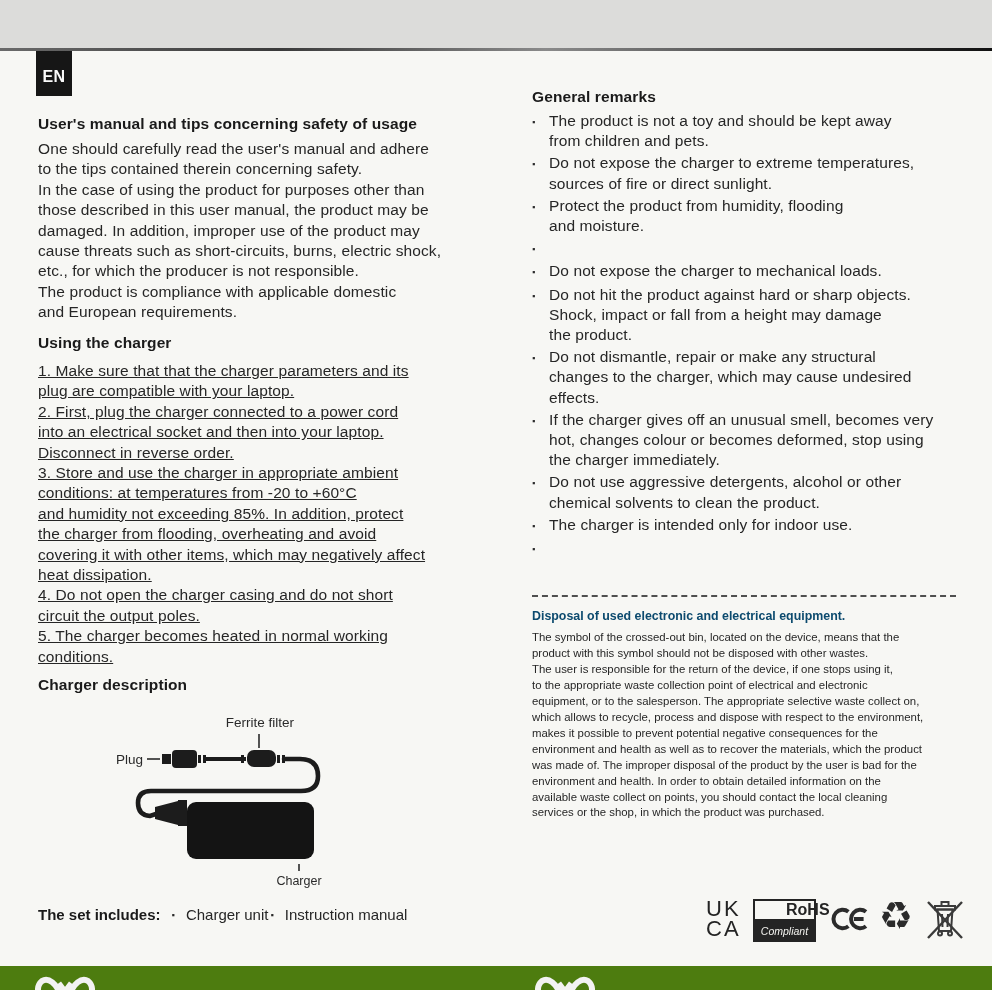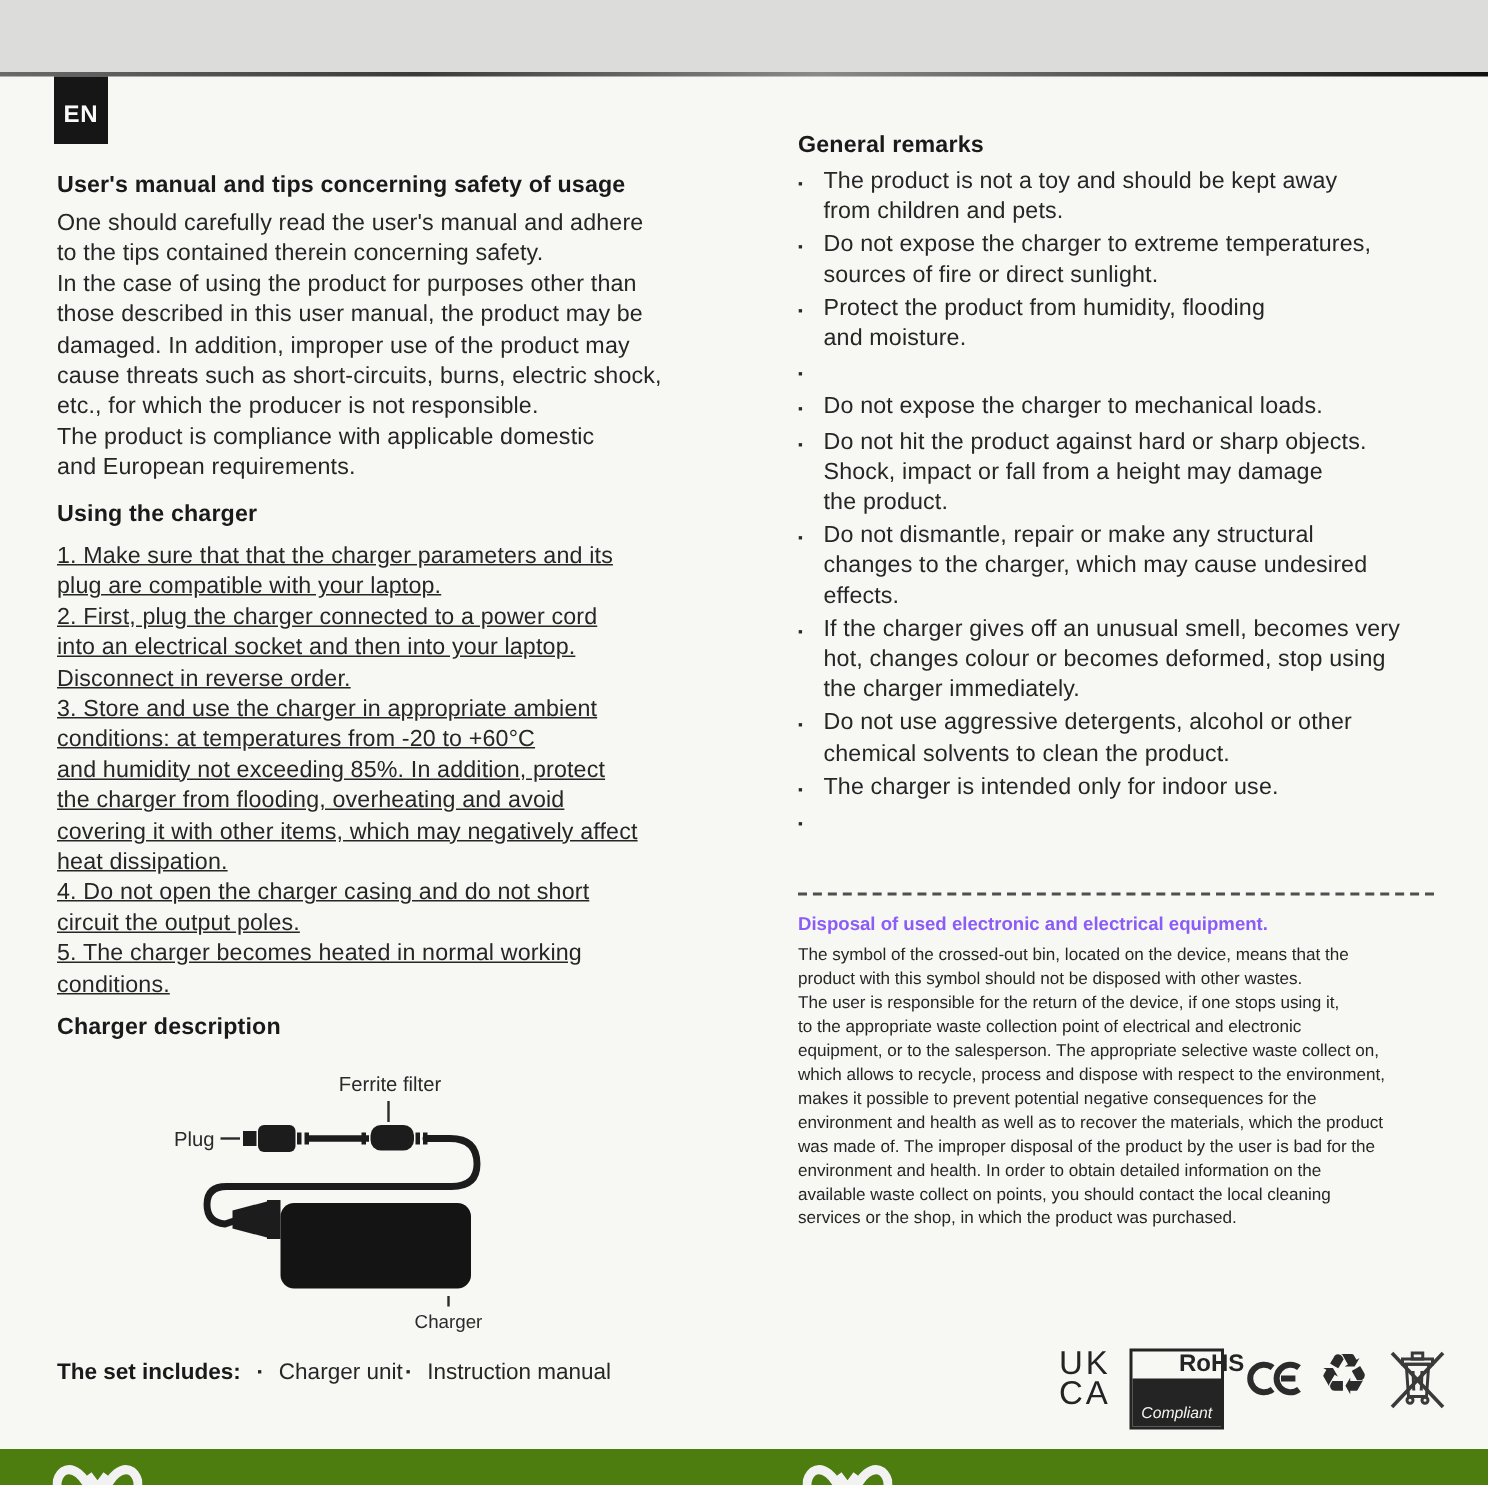--- a/index.html
+++ b/index.html
@@ -1,42 +1,42 @@
 <!DOCTYPE html>
 <html><head>
 <meta charset="utf-8">
 <style>
   html,body{margin:0;padding:0;background:#dcdcda;}
   #page{position:relative;width:992px;height:990px;background:#f7f7f4;overflow:hidden;
         font-family:"Liberation Sans","DejaVu Sans",sans-serif;color:#262626;margin-top:48px;}
   .abs{position:absolute;}
   .h1{font-weight:bold;font-size:15.5px;color:#1a1a1a;letter-spacing:.1px;}
   .body-text{font-size:15.5px;line-height:20.4px;white-space:pre-line;letter-spacing:.1px;}
-  .small-head{font-weight:bold;font-size:12.4px;color:#8b5cf6;}
+  .small-head{font-weight:bold;font-size:12.4px;color:#0c4a6e;}
   .small-text{font-size:11.4px;line-height:15.95px;white-space:pre-line;}
   .topstrip{top:0;left:0;width:992px;height:3px;
             background:linear-gradient(90deg,#6a6a6a,#3a3a3a 28%,#8a8a8a 55%,#222 93%,#111);}
   .en{left:36px;top:3px;width:36px;height:45px;background:#161616;color:#fafafa;
       font-weight:bold;font-size:16px;display:flex;align-items:center;justify-content:center;
       padding-top:7px;box-sizing:border-box;letter-spacing:.5px;}
   .blist{left:532px;top:63px;width:438px;}
   .bitem{display:flex;margin-bottom:2px;}
   .bdot{flex:0 0 17px;font-size:9px;line-height:20.2px;color:#2a2a2a;padding-top:1px;}
   .btext{font-size:15.5px;line-height:20.2px;white-space:pre-line;letter-spacing:.1px;}
   .dashsep{left:532px;top:547px;width:424px;border-top:2px dashed #4f4f4f;height:0;}
   .set-row{left:38px;top:858px;font-size:15px;color:#262626;text-align:right;}
   .set-row .lbl{font-weight:bold;color:#1a1a1a;margin-right:9px;}
   .set-row .dot{font-size:9px;vertical-align:2px;margin:0 7px 0 2px;}
   .ukca{left:706px;top:851px;font-weight:normal;font-size:22px;line-height:19.5px;
         letter-spacing:2px;color:#242424;}
   .rohs{left:753px;top:851px;width:63px;border:2.5px solid #242424;text-align:center;
         box-sizing:border-box;background:#f7f7f4;}
   .rohs-top{font-weight:bold;font-size:16px;line-height:18px;color:#242424;padding-left:31px;}
   .rohs-bot{background:#242424;color:#f3f3ef;font-size:10.5px;line-height:13px;
-            font-style:italic;padding:17px 0 2px;}
+            font-style:italic;padding:6px 0 2px;}
   .recycle{left:879px;top:846px;font-size:38px;line-height:44px;color:#2b2b2b;
            font-family:"DejaVu Sans",sans-serif;}
   .footer{left:0;top:918px;width:992px;height:72px;background:#4d7c0f;}
   svg text{font-family:"Liberation Sans","DejaVu Sans",sans-serif;}
 </style>
 </head>
 <body>
 
 <div id="page">
 

